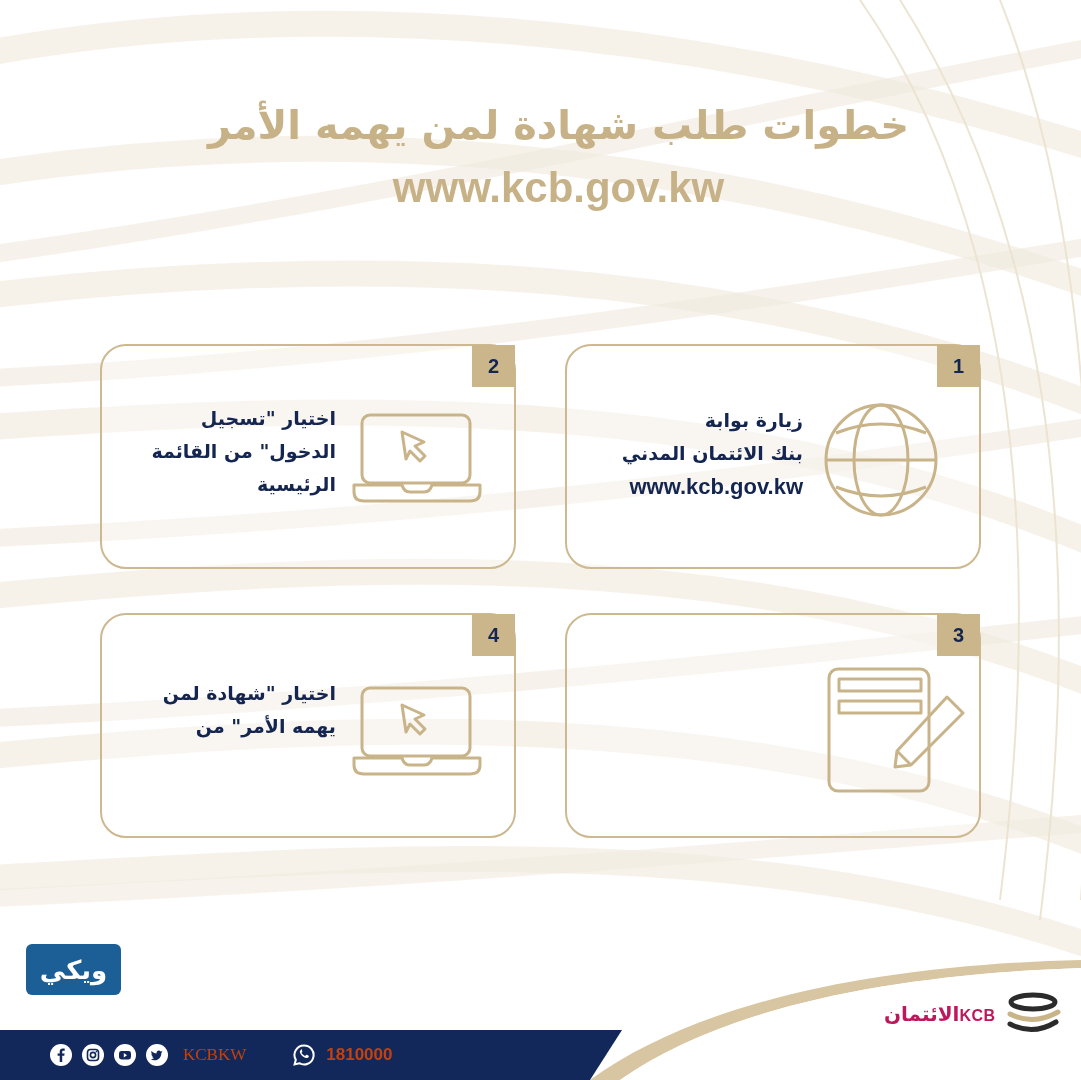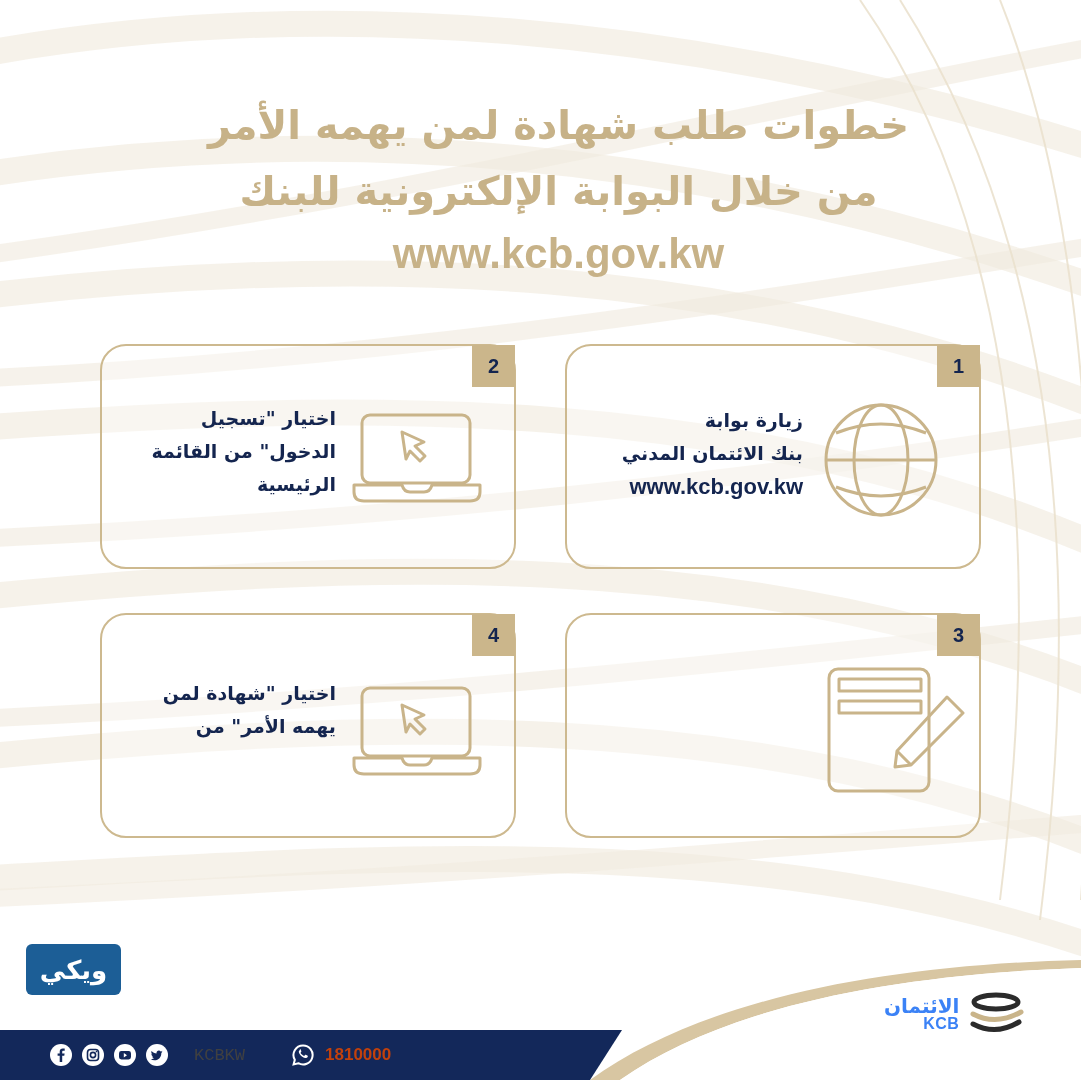--- a/index.html
+++ b/index.html
@@ -45,33 +45,33 @@
     position: absolute; left: 0; bottom: 0; width: 1081px; height: 50px; z-index: 3;
   }
   .footer-content {
     position: absolute; left: 50px; bottom: 0; height: 50px; z-index: 4;
     display: flex; align-items: center; gap: 10px;
   }
   .social {
     width: 22px; height: 22px; border-radius: 50%; background: #fff;
     display: flex; align-items: center; justify-content: center;
   }
-  .handle { color: #404040; font-family: Liberation Mono, monospace; font-size: 17px; margin-left: 16px; }
+  .handle { color: #c2410c; font-family: Liberation Serif, serif; font-size: 17px; margin-left: 5px; }
   .phone { color: #c2410c; font-family: "Liberation Sans", sans-serif; font-size: 17px; font-weight: bold; }
   .wa { margin-left: 36px; }
 
   .wiki {
     position: absolute; left: 26px; top: 944px; width: 95px; height: 51px; z-index: 3;
     background: #1c5e96; border-radius: 6px;
     display: flex; align-items: center; justify-content: center;
     color: #fff; font-weight: bold; font-size: 26px; direction: rtl;
     font-family: "DejaVu Sans", sans-serif;
   }
   .kcb-logo { position: absolute; left: 884px; top: 992px; z-index: 3; display: flex; align-items: center; gap: 8px; }
-  .kcb-logo .words { display: flex; flex-direction: column; align-items: flex-end; color: #3b82f6; line-height: 1; }
+  .kcb-logo .words { display: flex; flex-direction: row; align-items: flex-end; color: #be185d; line-height: 1; }
   .kcb-logo .ar { font-size: 20px; font-weight: bold; direction: rtl; }
   .kcb-logo .en { font-family: "Liberation Sans", sans-serif; font-weight: bold; font-size: 16px; letter-spacing: 0.5px; }
 </style>
 </head>
 <body>
 
 <svg class="bg-lines" width="1081" height="1080" viewBox="0 0 1081 1080">
   <g fill="none" stroke="#efe8da" stroke-width="26" opacity="0.55">
     <path d="M-50 60 C 300 -10, 700 20, 1130 160"></path>
     <path d="M-50 180 C 300 120, 700 140, 1130 300"></path>
@@ -94,21 +94,20 @@
     <path d="M1000 0 C 1100 250, 1100 600, 1081 900"></path>
   </g>
 
   <path d="M590 1080 C 700 1000, 880 965, 1081 960 L1081 968 C 880 975, 720 1010, 620 1080 Z" fill="#d8c6a2"></path>
 
   <path d="M620 1080 C 720 1010, 880 975, 1081 968 L1081 1080 Z" fill="#ffffff"></path>
 </svg>
 
 <div class="title">
   <span class="line">خطوات طلب شهادة لمن يهمه الأمر</span>
-  <span class="line">من خلال البوابة الإلكترونية للبنك</span>
   <span class="url">www.kcb.gov.kw</span>
 </div>
 
 <div class="card" style="left:565px; top:344px;">
   <div class="num">1</div>
   <svg class="icon" style="left:255px; top:55px;" width="118" height="118" viewBox="0 0 118 118">
     <g fill="none" stroke="#c9b48a" stroke-width="3">
       <circle cx="59" cy="59" r="55"></circle>
       <ellipse cx="59" cy="59" rx="27" ry="55"></ellipse>
       <line x1="4" y1="59" x2="114" y2="59"></line>

